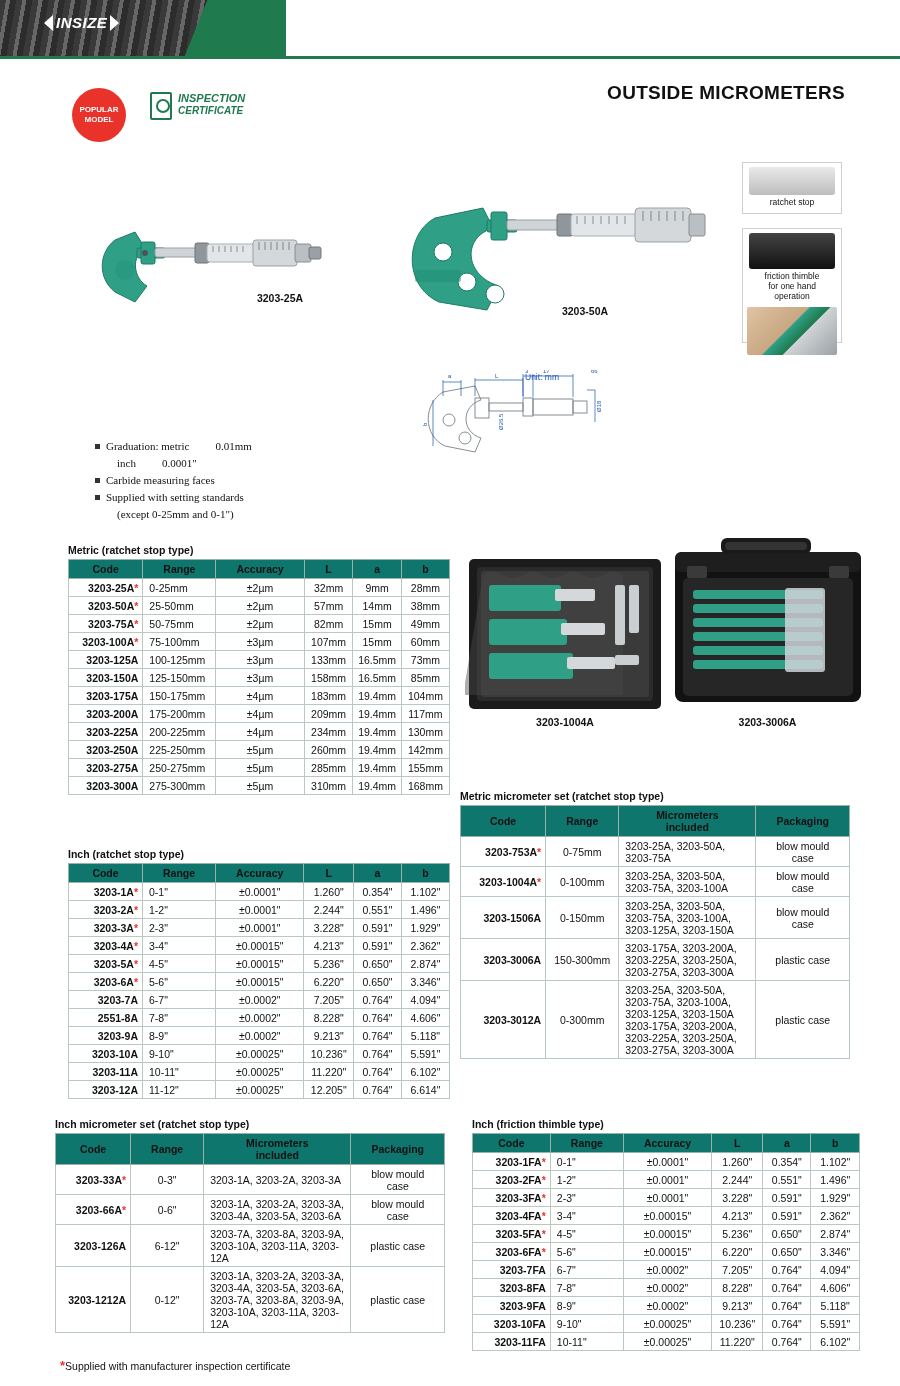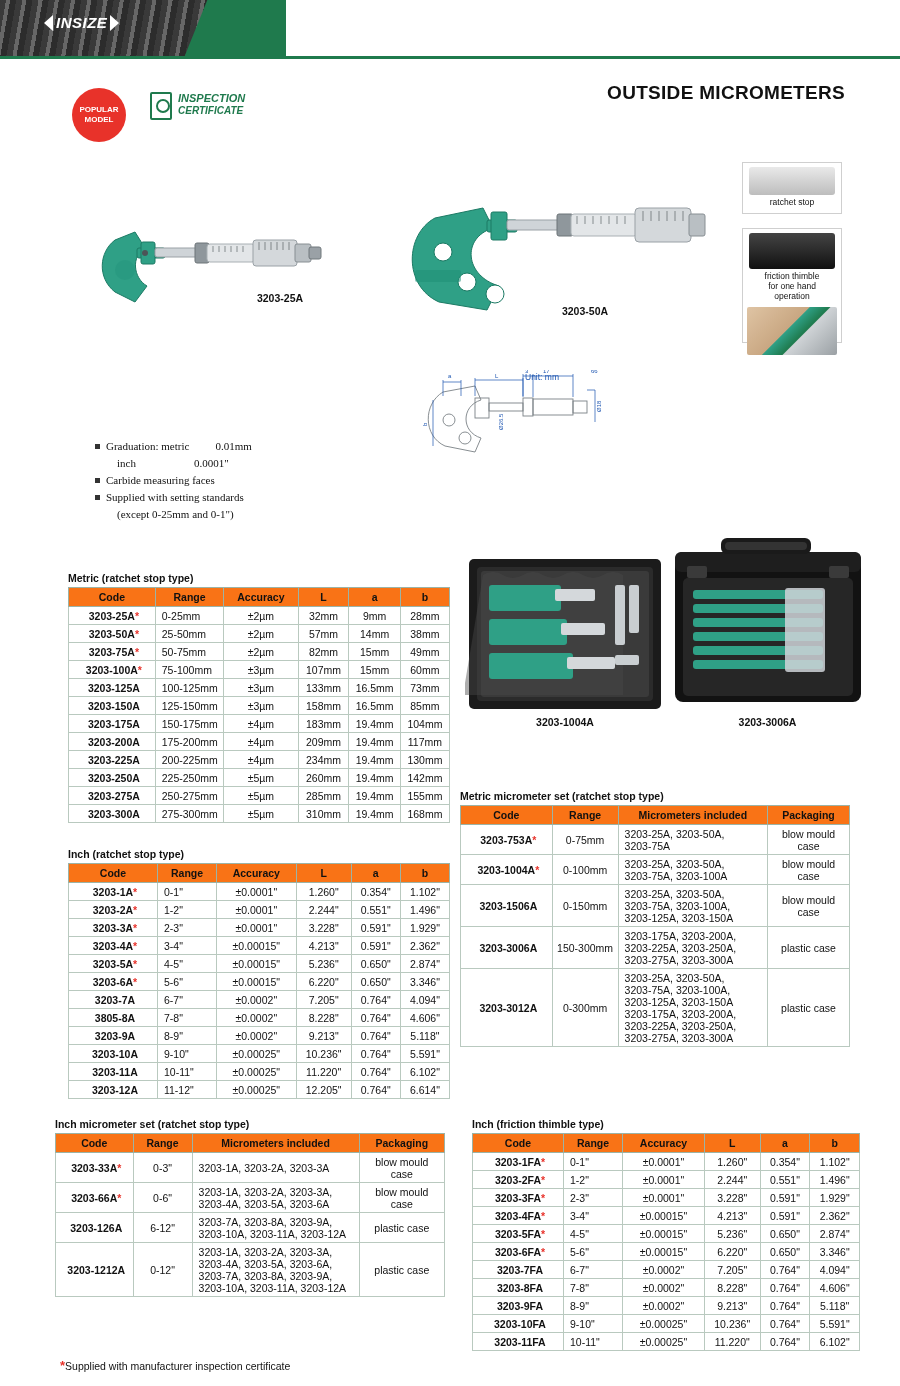--- a/index.html
+++ b/index.html
@@ -107,31 +107,31 @@
   
   .case1 { position:absolute; left:465px; top:545px; width:200px; height:170px; }
   .case2 { position:absolute; left:665px; top:530px; width:205px; height:185px; }
   .case-cap1 { position:absolute; left:465px; top:716px; width:200px; }
   .case-cap2 { position:absolute; left:665px; top:716px; width:205px; }
 
   
   .tbl-title { font-size:10.5px; font-weight:bold; color:#111; margin-bottom:3px; }
   table.t { border-collapse:collapse; font-size:10.5px; }
   table.t th {
-    background:#f97316; border:1px solid #9bb3a6; font-weight:bold;
-    padding:3px 13px; text-align:center; color:#111; font-size:10.5px;
+    background:#0f766e; border:1px solid #9bb3a6; font-weight:bold;
+    padding:3px 20px; text-align:center; color:#111; font-size:10.5px;
   }
   table.t td {
     border:1px solid #b9c9bf; padding:2.5px 4px; text-align:center; background:#fff;
   }
-  table.t td.code { font-weight:bold; text-align:center; padding-left:8px; }
+  table.t td.code { font-weight:bold; text-align:right; padding-left:8px; }
   table.t td.left { text-align:left; padding-left:6px; }
   .ast { color:#e8322a; font-weight:bold; }
 
-  .t-metric  { position:absolute; left:68px; top:572px; width:302px; }
+  .t-metric  { position:absolute; left:68px; top:544px; width:302px; }
   .t-inch    { position:absolute; left:68px; top:848px; width:329px; }
   .t-inchset { position:absolute; left:55px; top:1118px; width:390px; }
   .t-metset  { position:absolute; left:460px; top:790px; width:390px; }
   .t-fric    { position:absolute; left:472px; top:1118px; width:388px; }
 
   .t-metric table, .t-inch table { width:382px; }
   .t-inchset table { width:390px; }
   .t-metset table { width:390px; }
   .t-fric table { width:388px; }
 
@@ -289,21 +289,21 @@
 </svg>
 
 <div class="bullets">
   <div class="row">
     <span class="sq"></span>
     <span class="gradline">
       <span>Graduation: metric</span>
       <span>0.01mm</span>
     </span>
   </div>
-  <div class="sub gradline" style="display:flex;gap:58px;padding-left:11px;">
+  <div class="sub gradline" style="display:flex;gap:26px;padding-left:11px;">
     <span>inch</span>
     <span>0.0001"</span>
   </div>
   <div class="row">
     <span class="sq"></span>
     <span>Carbide measuring faces</span>
   </div>
   <div class="row">
     <span class="sq"></span>
     <span>Supplied with setting standards</span>
@@ -528,21 +528,21 @@
         </tr>
         <tr>
           <td class="code"><span>3203-7A</span></td>
           <td class="left">6-7"</td>
           <td>±0.0002"</td>
           <td>7.205"</td>
           <td>0.764"</td>
           <td>4.094"</td>
         </tr>
         <tr>
-          <td class="code"><span>3805-8A</span></td>
+          <td class="code"><span>2551-8A</span></td>
           <td class="left">7-8"</td>
           <td>±0.0002"</td>
           <td>8.228"</td>
           <td>0.764"</td>
           <td>4.606"</td>
         </tr>
         <tr>
           <td class="code"><span>3203-9A</span></td>
           <td class="left">8-9"</td>
           <td>±0.0002"</td>

